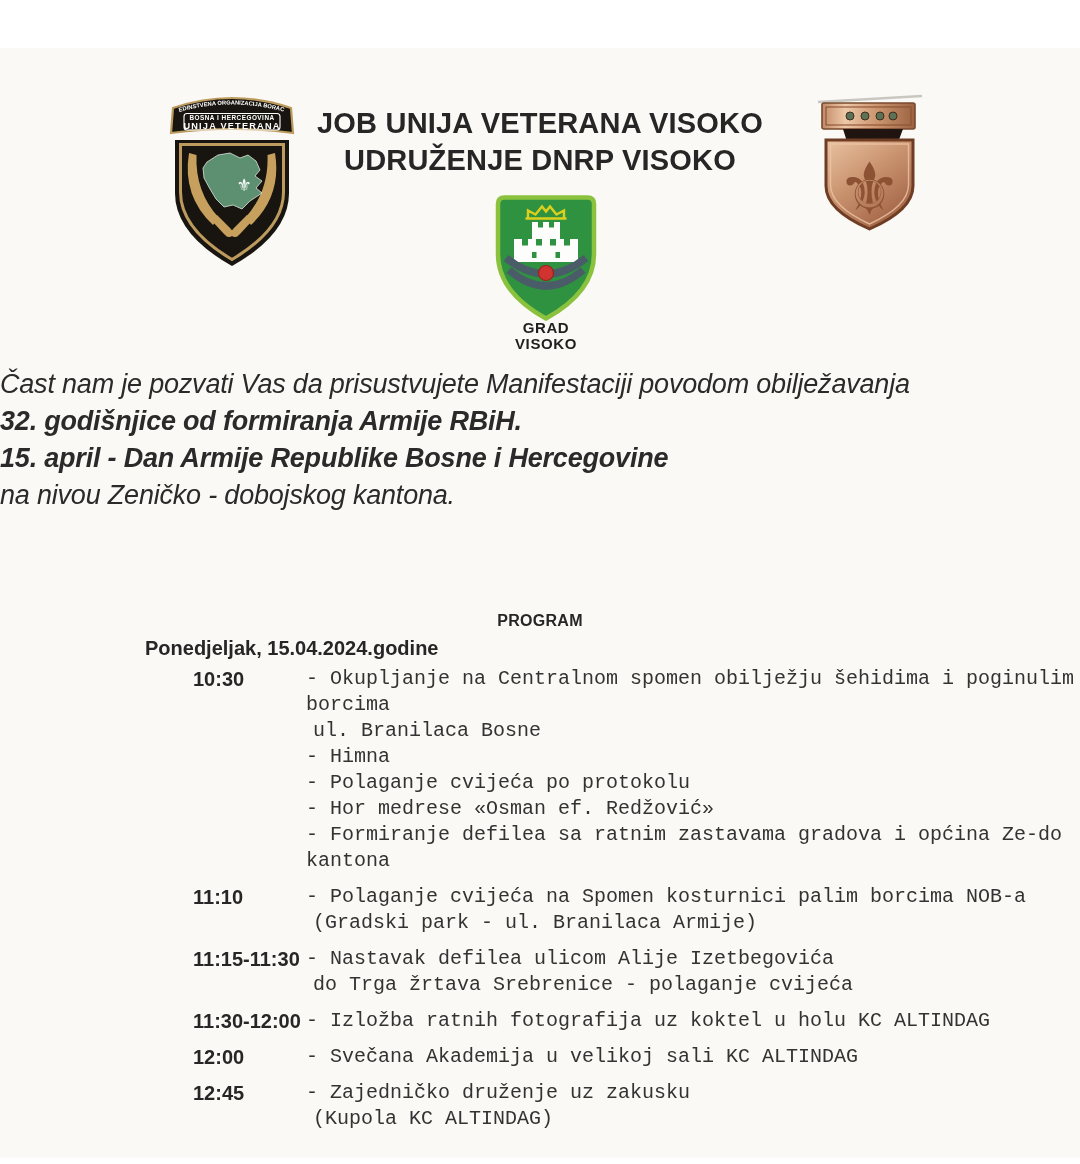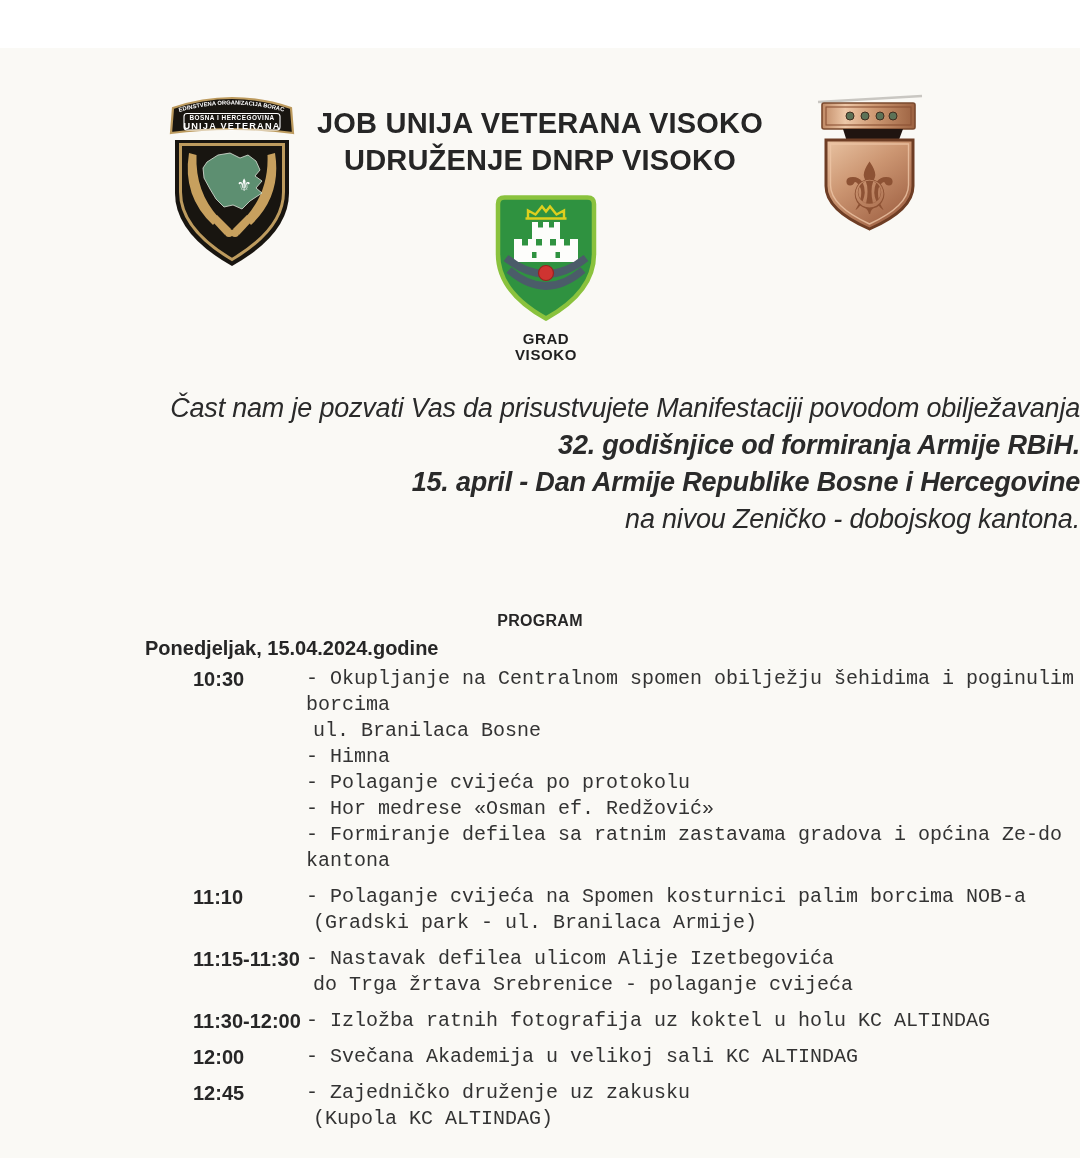--- a/index.html
+++ b/index.html
@@ -8,25 +8,25 @@
   .paper{position:absolute;left:0;top:48px;width:1080px;height:1110px;background:#faf9f5;}
 
   .org-title{position:absolute;left:0;top:105px;width:1080px;text-align:center;
              font-size:29px;font-weight:700;line-height:37px;color:#262626;letter-spacing:.2px;}
 
   .emblem{position:absolute;}
   .job-emblem{left:167px;top:92px;width:130px;height:176px;}
   .visoko-crest{left:492px;top:193px;width:108px;height:130px;}
   .copper-badge{left:812px;top:93px;width:115px;height:146px;}
 
-  .crest-caption{position:absolute;left:480px;top:331px;width:132px;text-align:center;
+  .crest-caption{position:absolute;left:480px;top:320px;width:132px;text-align:center;
                  font-size:15px;font-weight:700;line-height:16px;color:#1f1f1f;letter-spacing:.6px;}
 
-  .invitation{position:absolute;left:0;top:366px;width:1080px;text-align:right;
-              font-style:italic;font-size:27px;line-height:37px;color:#2a2a2a;letter-spacing:-.2px;margin-top:24px;}
+  .invitation{position:absolute;left:0;top:366px;width:1080px;text-align:left;
+              font-style:italic;font-size:27px;line-height:37px;color:#2a2a2a;letter-spacing:-.2px;}
   .invitation .b{font-weight:700;}
 
   .program-title{position:absolute;left:0;top:612px;width:1080px;text-align:center;
                  font-size:16px;font-weight:700;color:#262626;letter-spacing:.3px;}
   .program-date{position:absolute;left:145px;top:637px;font-size:20px;font-weight:700;color:#262626;}
 
   .program{position:absolute;left:145px;top:666px;width:895px;font-size:20px;line-height:26px;color:#333;margin-left:48px;}
   .prog-group{display:flex;}
   .prog-group + .prog-group{margin-top:10px;}
   .prog-time{flex:0 0 113px;width:113px;font-weight:700;color:#262626;}

